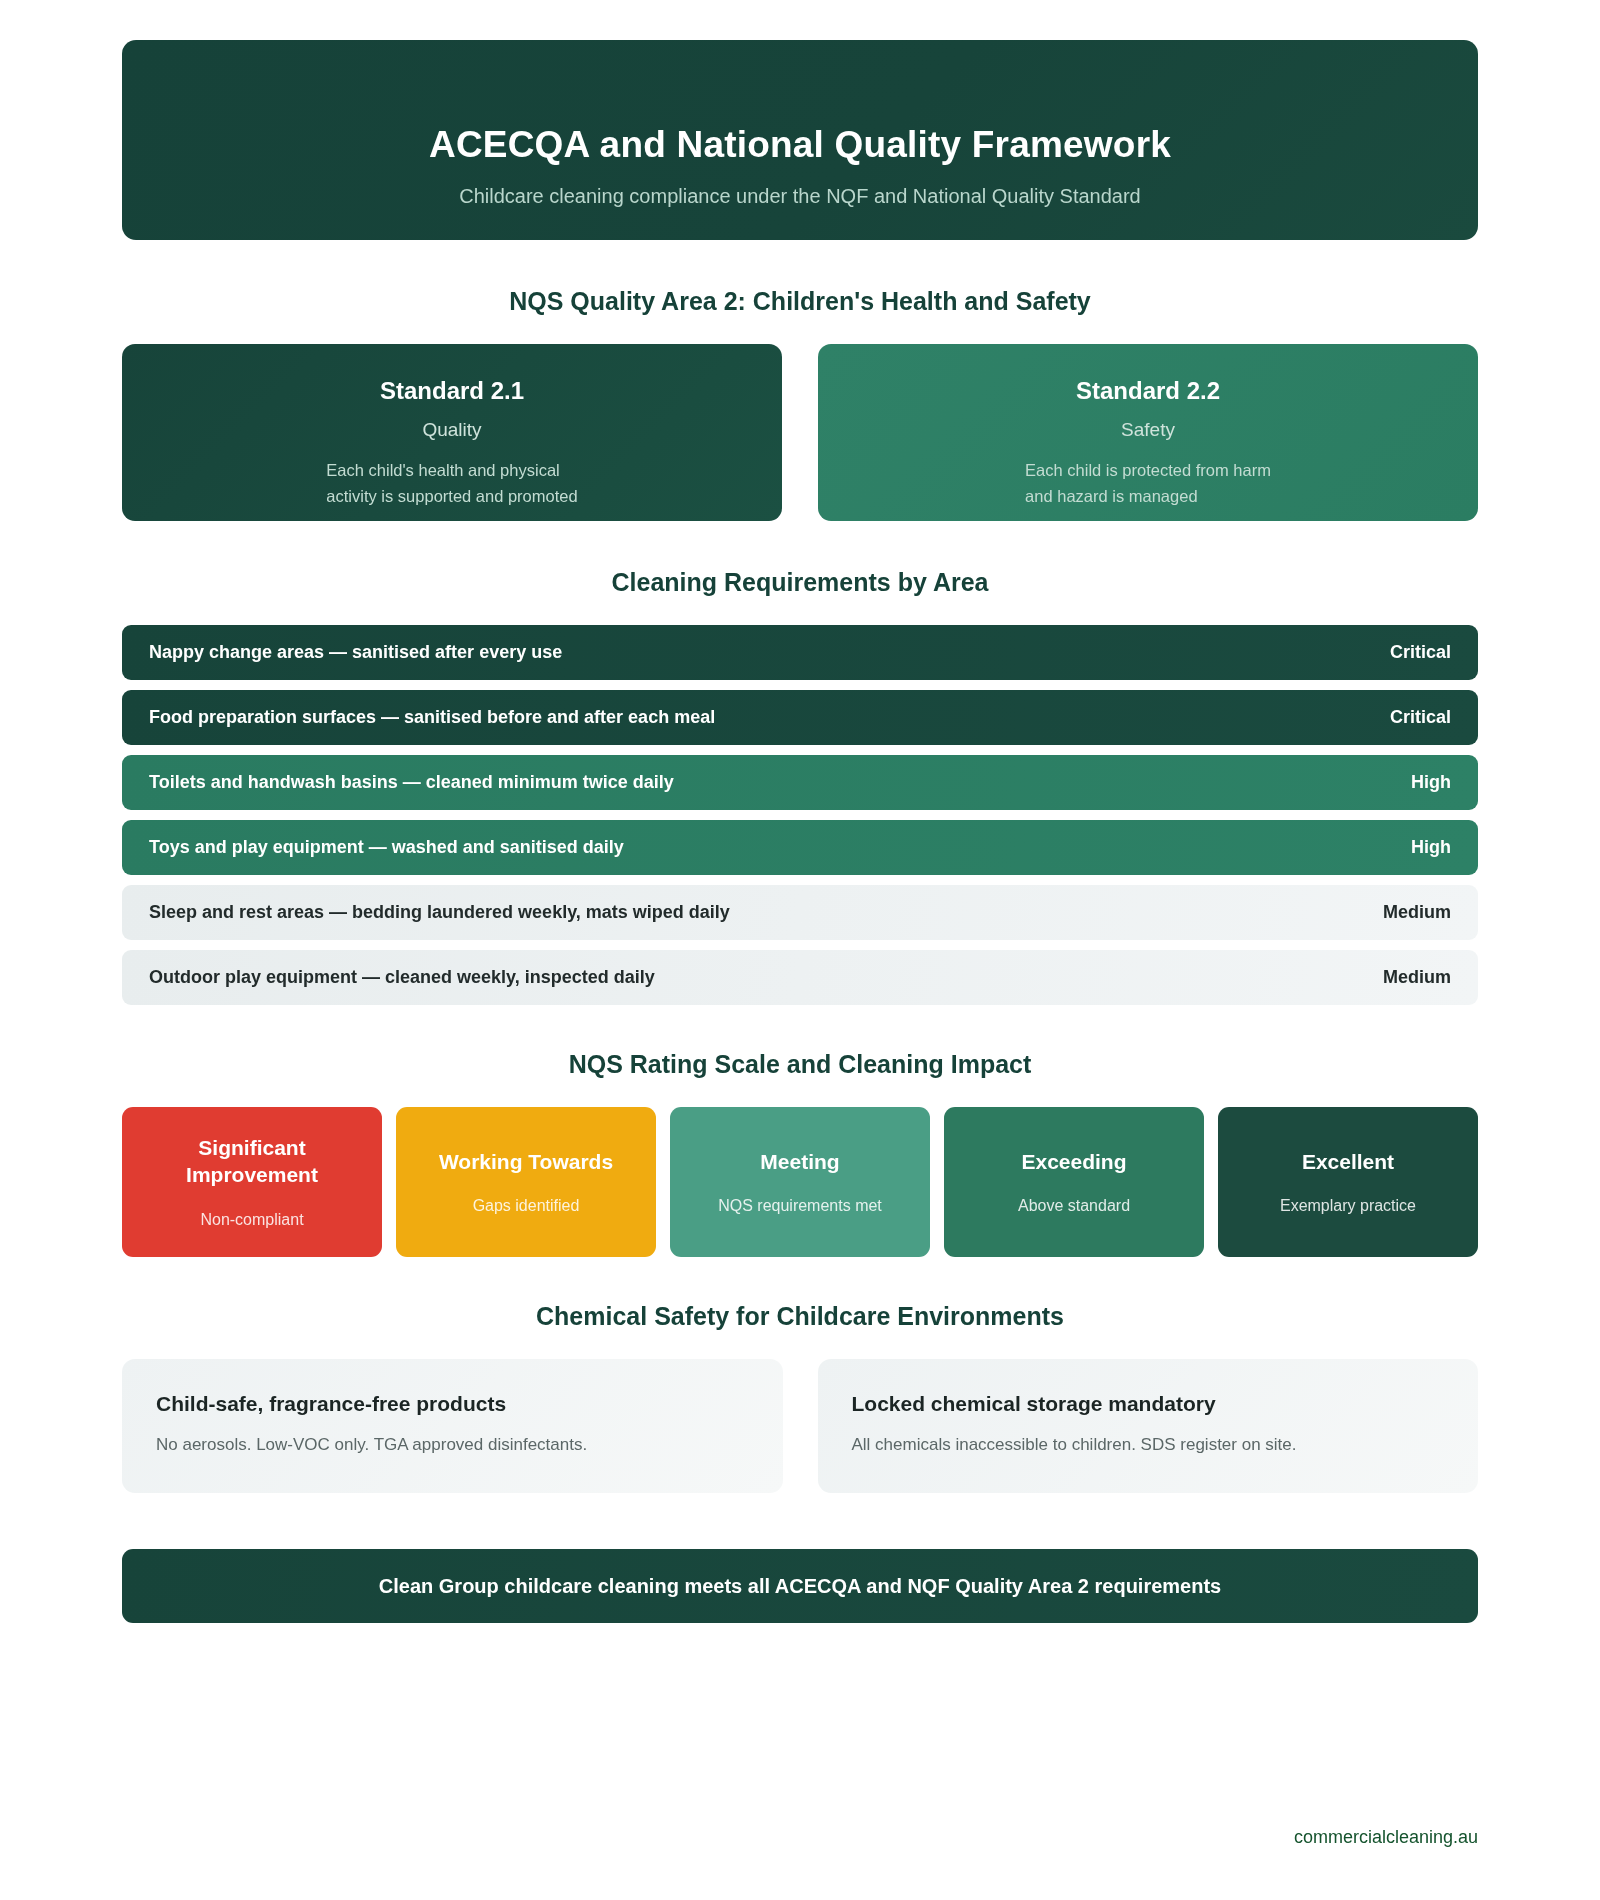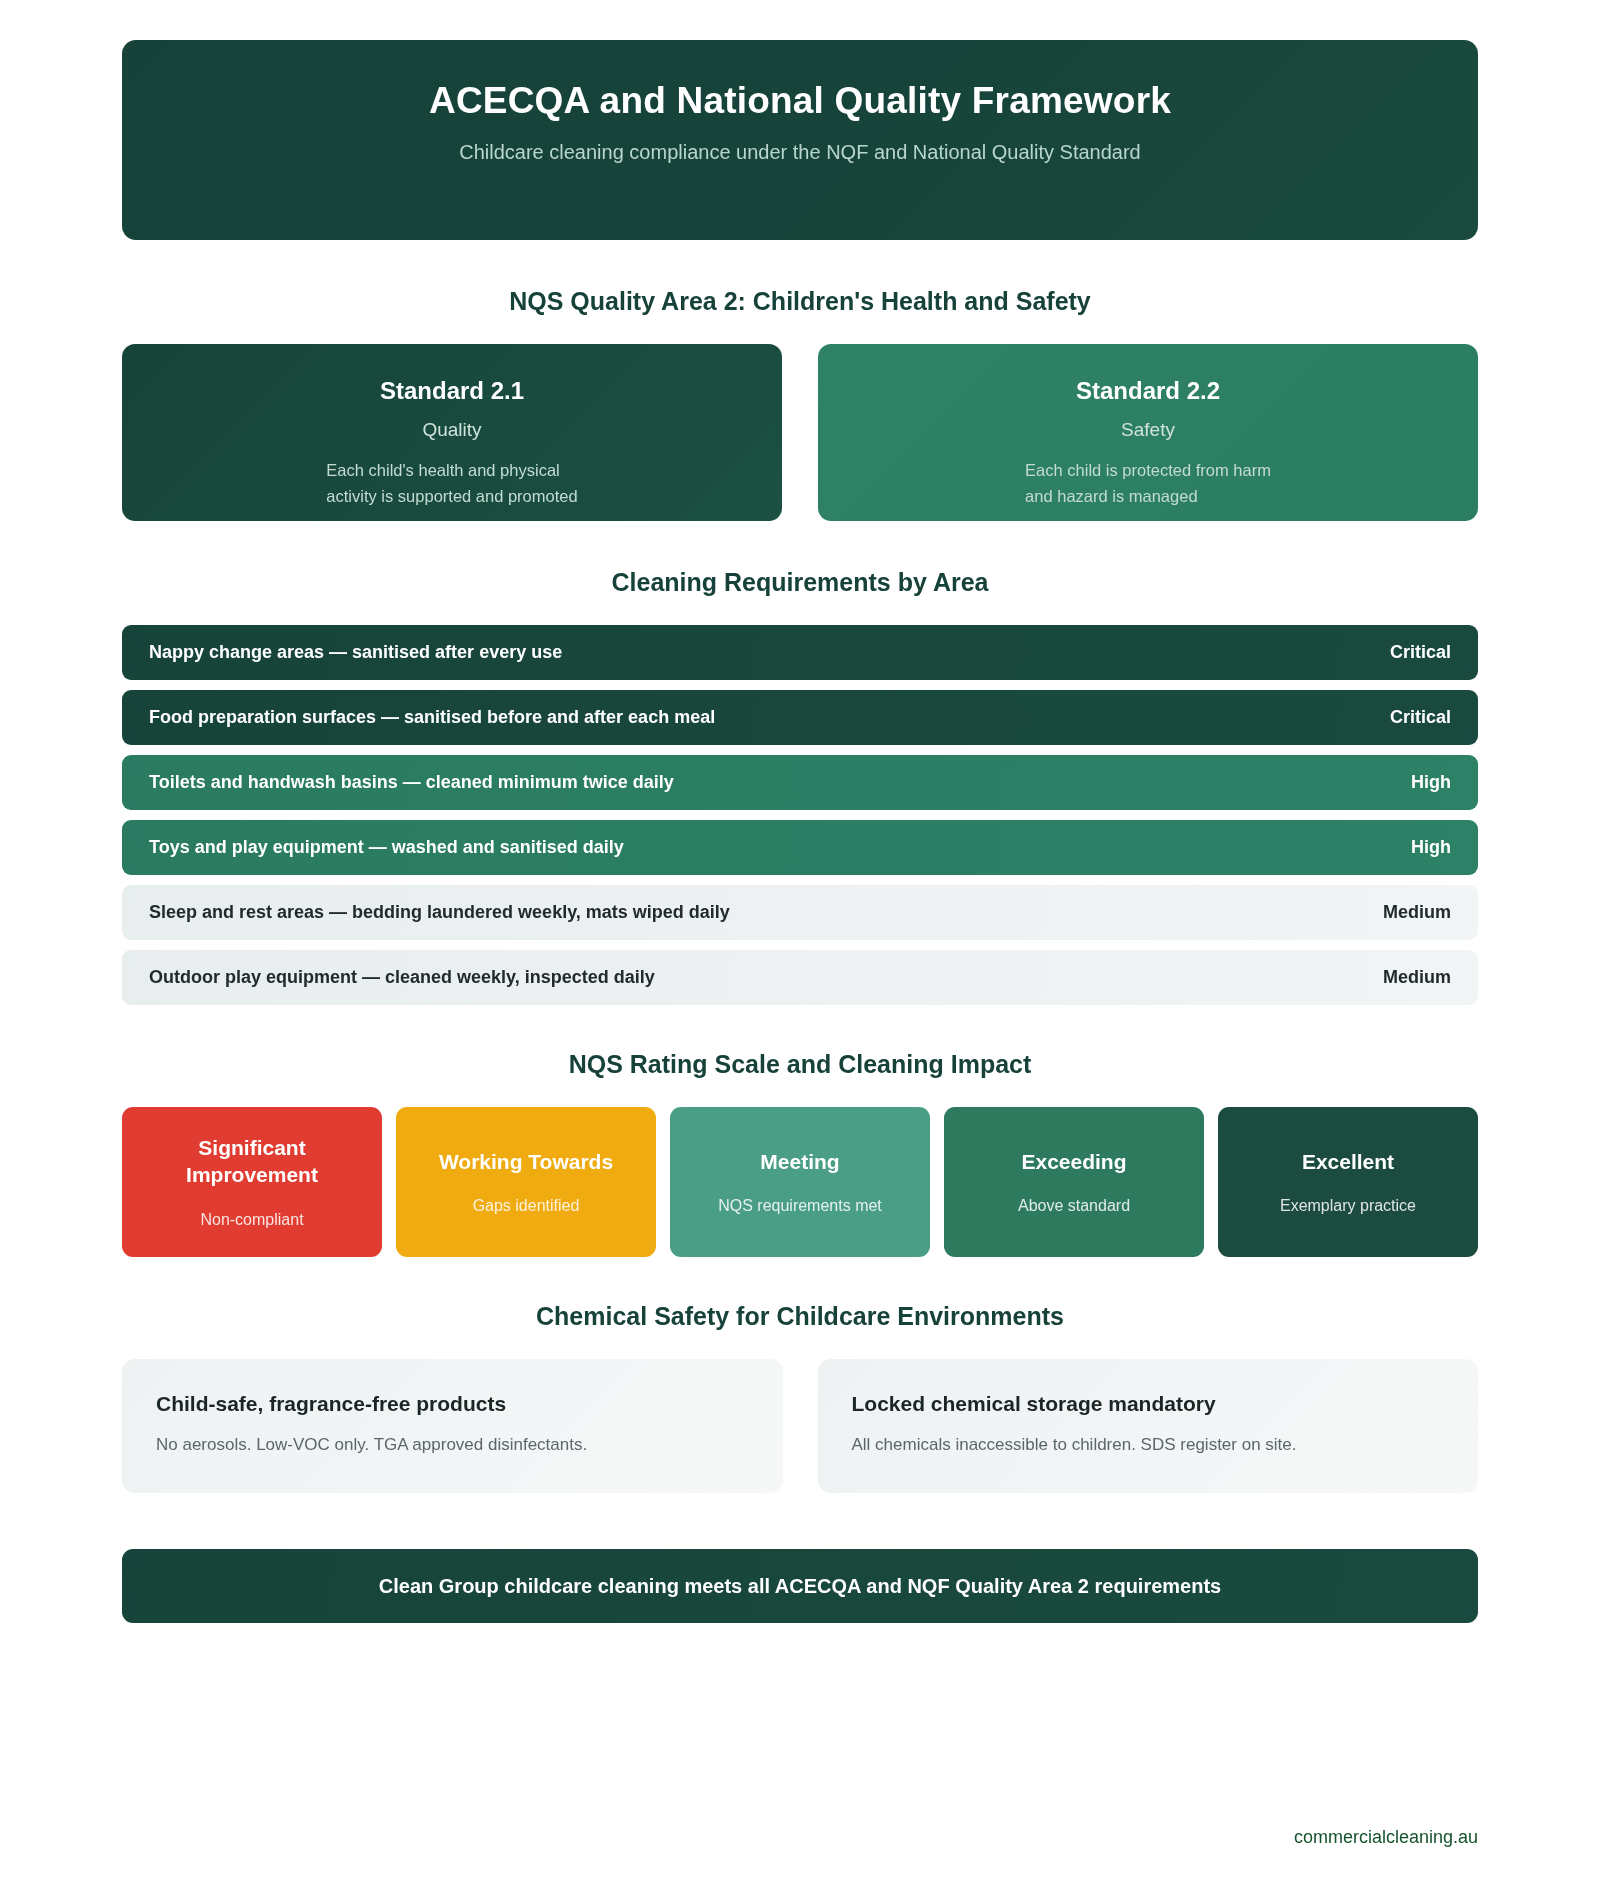--- a/index.html
+++ b/index.html
@@ -30,20 +30,21 @@
     flex-direction: column;
     align-items: center;
     padding-top: 40px;
   }
   .header-title {
     color: #ffffff;
     font-size: 37px;
     font-weight: bold;
     letter-spacing: .2px;
     text-align: center;
+    margin-top: 44px;
   }
   .header-subtitle {
     color: #b9d6cc;
     font-size: 20px;
     margin-top: 19px;
     text-align: center;
   }
 
   
   .section-heading {

